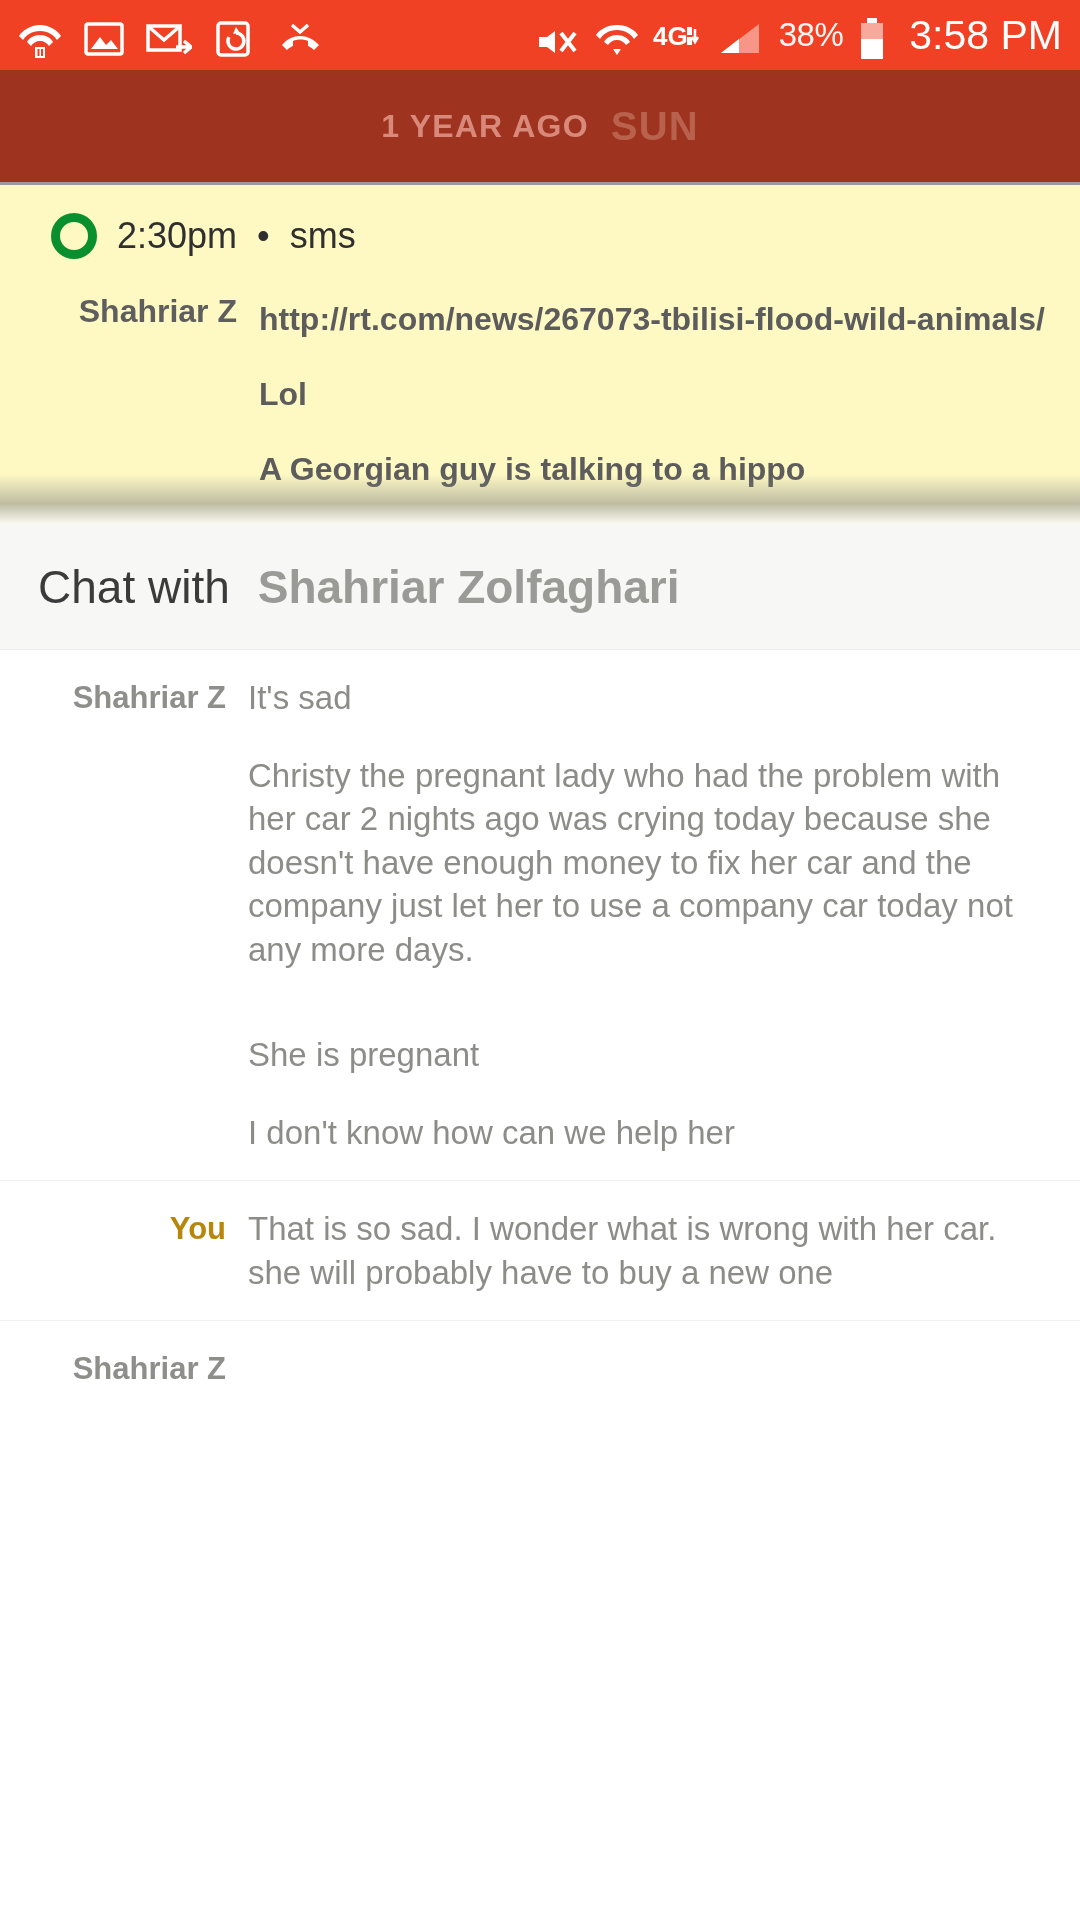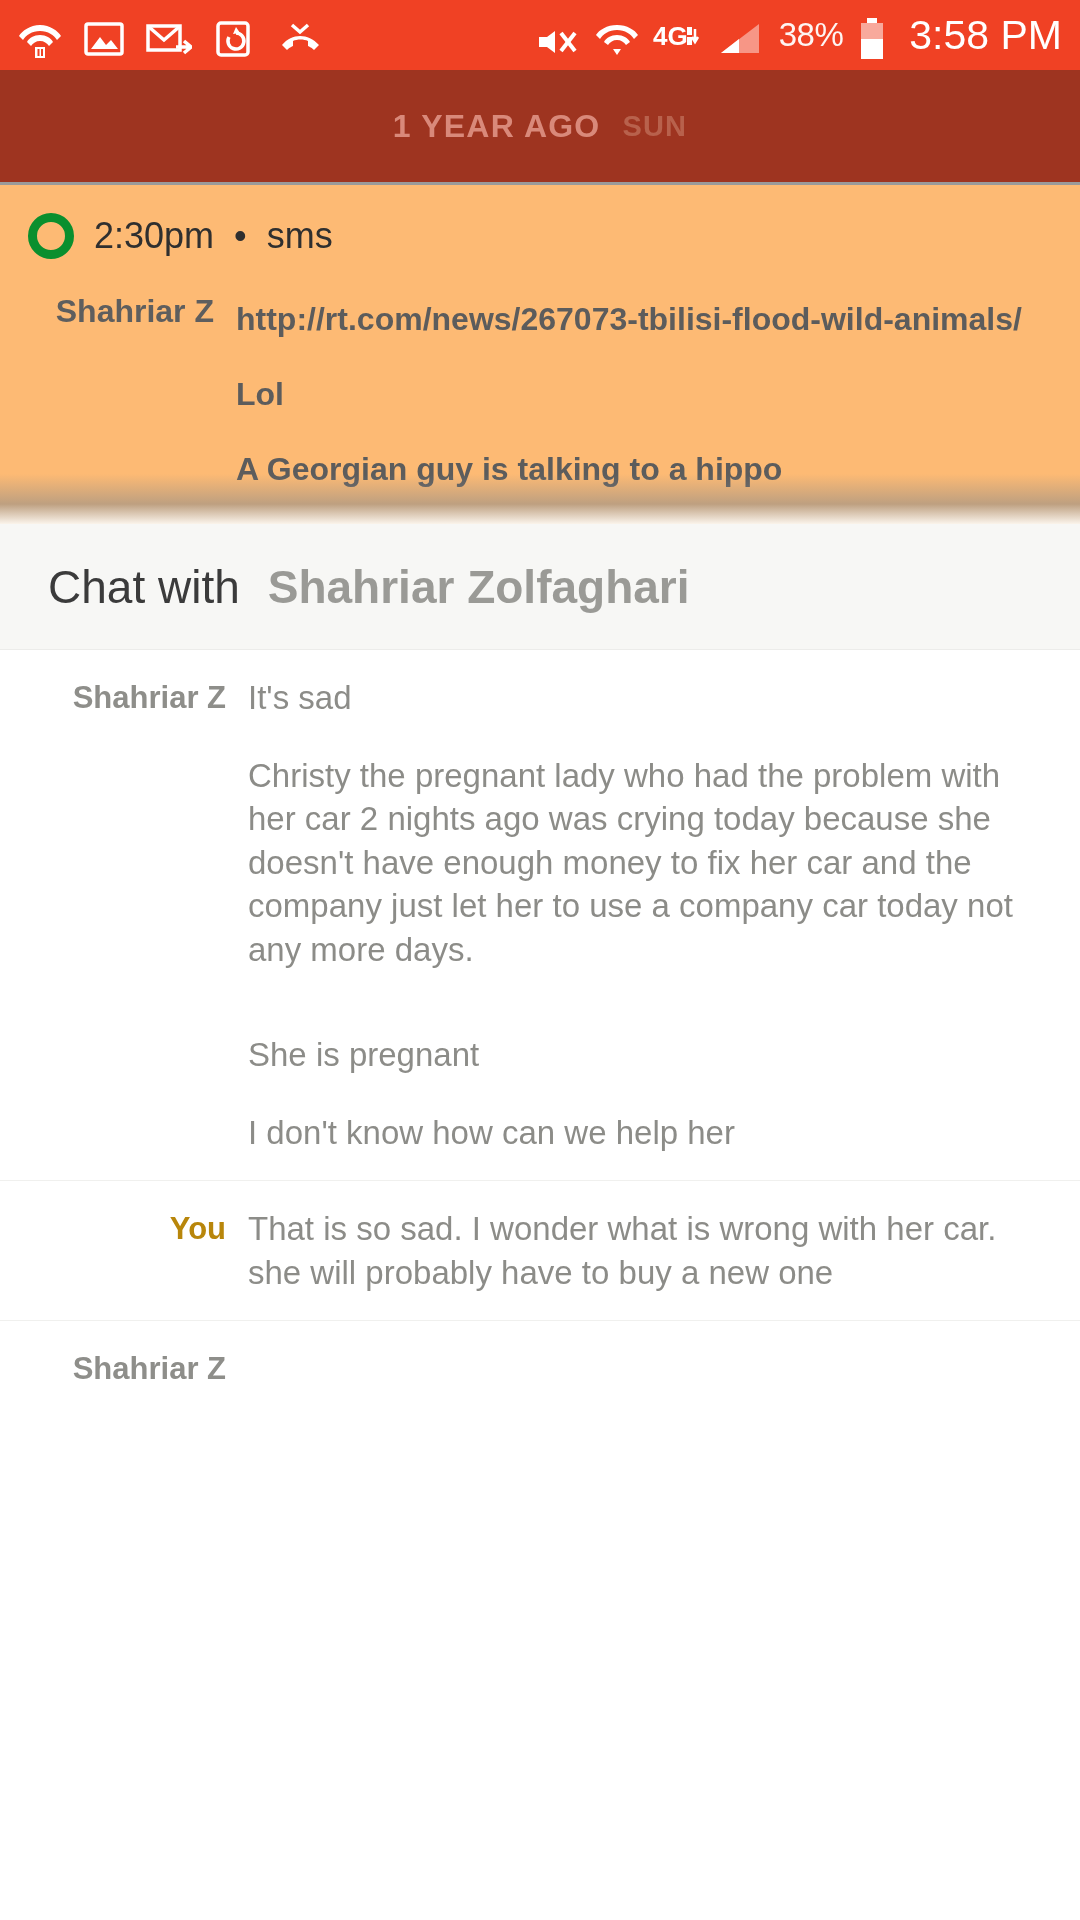--- a/index.html
+++ b/index.html
@@ -58,33 +58,34 @@
     justify-content: center;
     gap: 22px;
   }
   .date-bar .db-main {
     font-size: 32px;
     font-weight: bold;
     color: #d9897a;
     letter-spacing: 1.2px;
   }
   .date-bar .db-sub {
-    font-size: 29px;
+    font-size: 40px;
     font-weight: bold;
     color: #b8614c;
     letter-spacing: 1.2px;
   }
 
   
   .bg-thread {
     position: relative;
     height: 342px;
-    background: #fdba74;
+    background: #fef9c3;
     overflow: hidden;
     border-top: 3px solid #9a9a9a;
+    padding-left: 23px;
   }
   .bg-thread-inner { padding: 28px 0 0 0; }
   .bg-meta {
     display: flex;
     align-items: center;
     gap: 20px;
     padding: 0 24px;
   }
   .bubble-ring {
     width: 46px;
@@ -128,21 +129,21 @@
     background: linear-gradient(to bottom, rgba(138,138,138,0) 0%, rgba(138,138,138,0.55) 60%, rgba(250,250,248,0.9) 100%);
     pointer-events: none;
   }
 
   
   .chat-header {
     height: 126px;
     background: #f7f7f5;
     display: flex;
     align-items: center;
-    padding: 0 48px;
+    padding: 0 38px;
     border-bottom: 1px solid #ececea;
   }
   .chat-header .ch-prefix {
     font-size: 46px;
     color: #3b3b3b;
     font-weight: 400;
   }
   .chat-header .ch-name {
     font-size: 46px;
     color: #9a9a96;

